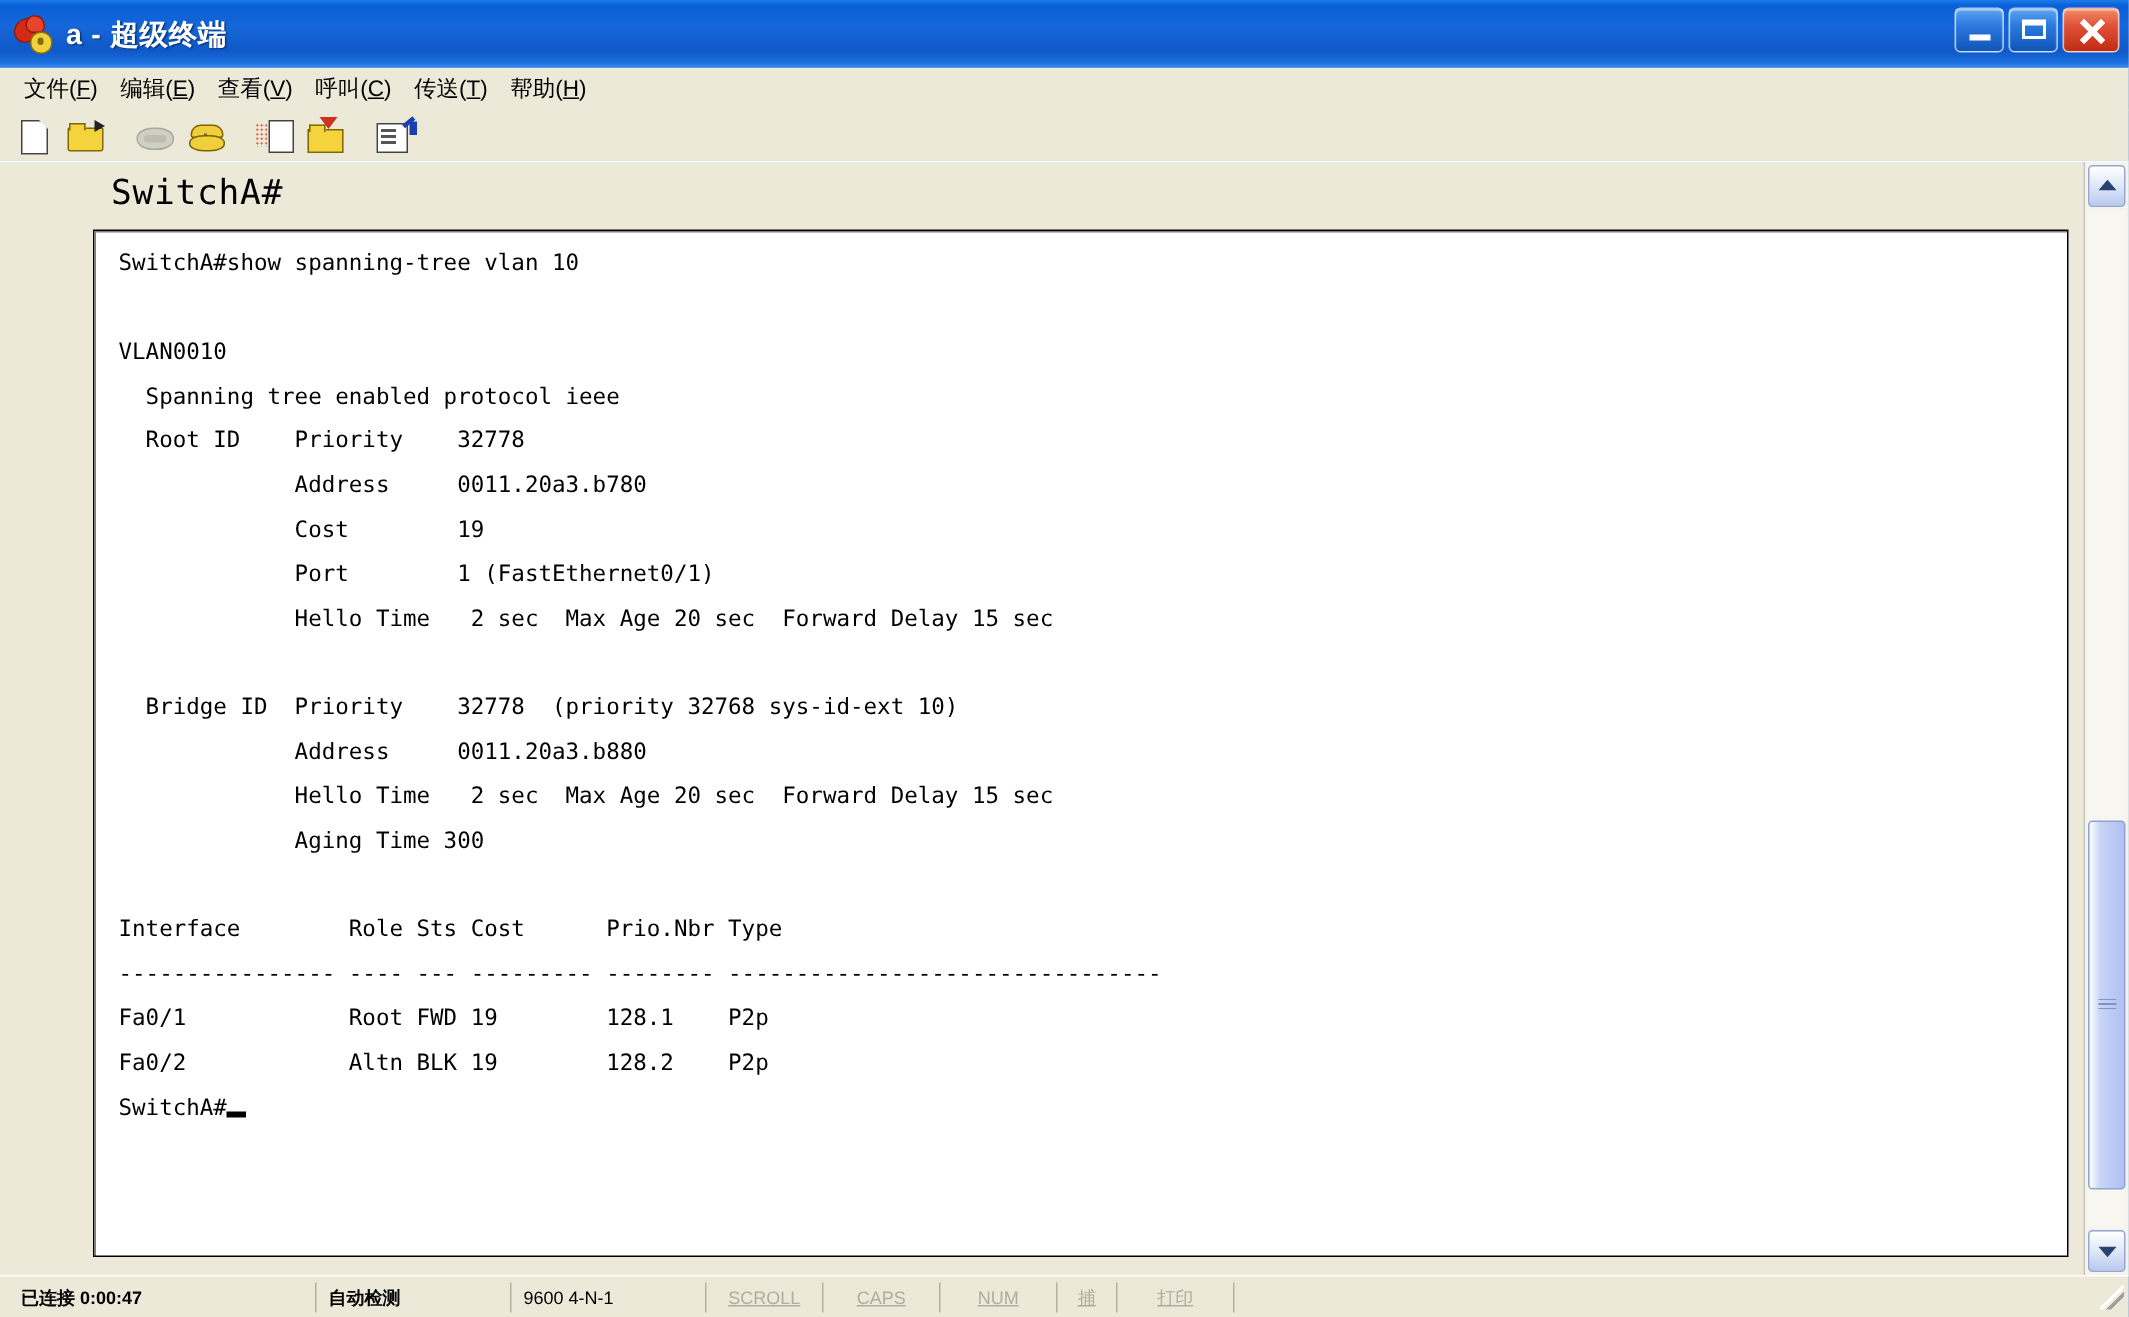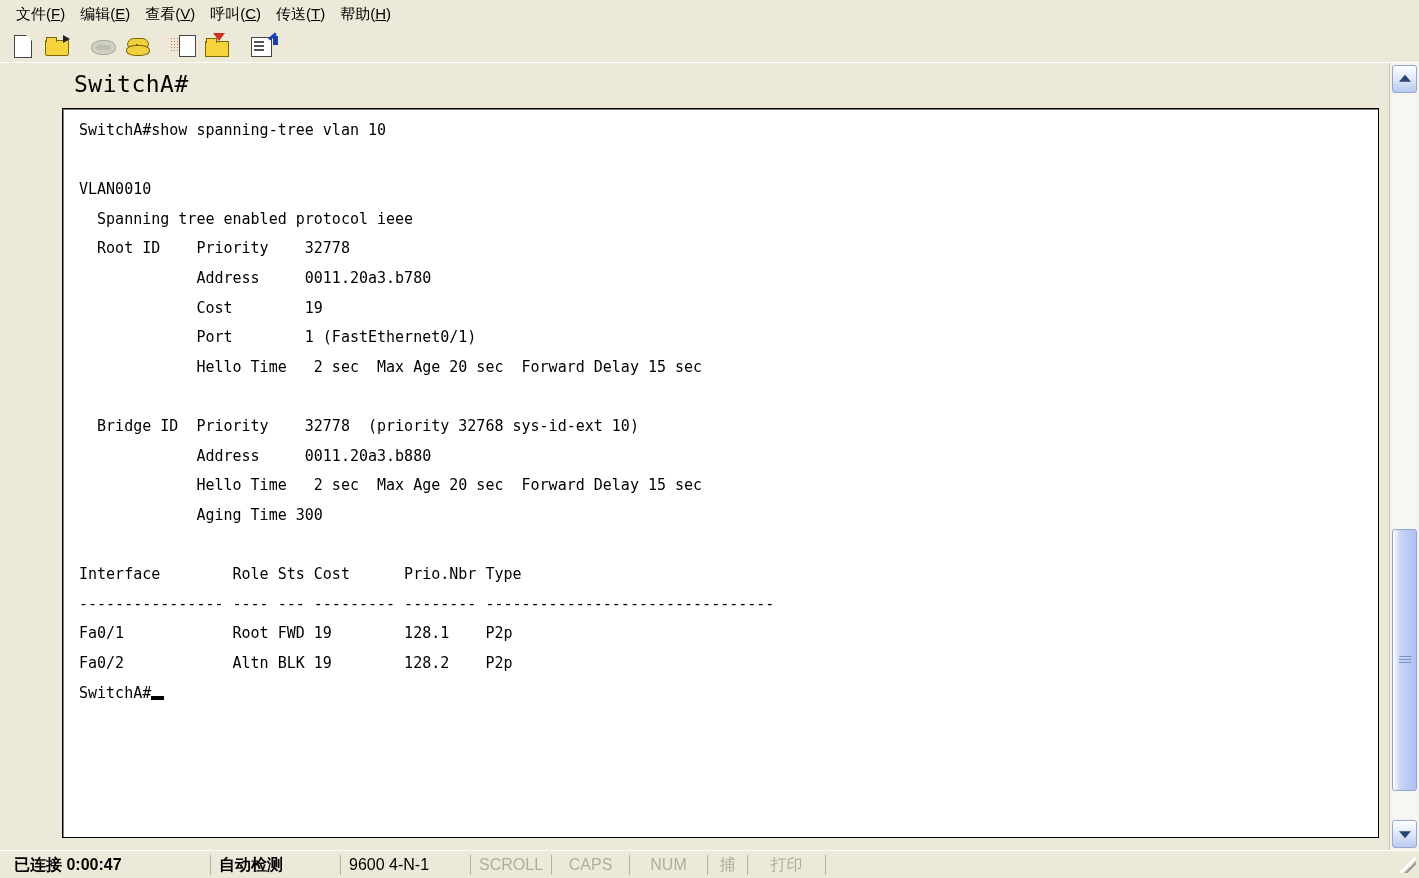--- a/index.html
+++ b/index.html
@@ -373,57 +373,79 @@
     background: repeating-linear-gradient(to bottom,
        #7f93c6 0 1px, transparent 1px 3px);
   }
 
   
   .statusbar {
     flex: 0 0 28px;
     background: #ece9d8;
     display: flex;
     align-items: center;
-    font-size: 16px;
+    font-size: 12px;
     color: #000;
     box-sizing: border-box;
     border-top: 1px solid #ffffff;
     padding-left: 6px;
   }
   .sb-cell {
     padding: 0 8px;
     white-space: nowrap;
     border-right: 1px solid #b5b2a4;
     height: 20px;
     line-height: 20px;
     display: flex;
     align-items: center;
     box-sizing: border-box;
   }
   .sb-cell.plain { border-right: none; }
-  .sb-cell.dim { color: #b0ada0; }
+  .sb-cell.dim { color: #b0ada0; text-decoration: underline; }
   .sb-cell.wide1 { min-width: 205px; }
   .sb-cell.wide2 { min-width: 130px; }
   .sb-cell.ind { min-width: 78px; justify-content:center; }
   .sb-cell.ind-s { min-width: 40px; justify-content:center; }
   .sb-grip {
     margin-left: auto;
     width: 16px; height: 16px;
     margin-right: 3px;
     background:
       linear-gradient(135deg, transparent 45%, #ffffff 46%, #ffffff 56%, transparent 57%),
       linear-gradient(135deg, transparent 62%, #a0a0a0 63%, #a0a0a0 73%, transparent 74%);
   }
   .bold { font-weight: bold; }
 </style>
 </head>
 <body>
 
 <div class="window">
 
+  <div class="titlebar">
+    <div class="title-icon">
+      <div class="blob-red"></div>
+      <div class="blob-red2"></div>
+      <div class="blob-yellow">
+          <i></i>
+        </div>
+    </div>
+    <div class="title-text">a - 超级终端</div>
+    <div class="title-buttons">
+      <div class="tbtn">
+          <span class="glyph-min"></span>
+        </div>
+      <div class="tbtn">
+          <span class="glyph-max"></span>
+        </div>
+      <div class="tbtn close">
+          <span class="glyph-x1"></span>
+          <span class="glyph-x2"></span>
+        </div>
+    </div>
+  </div>
 
   <div class="menubar">
     <div class="mi"><span>文件</span>(<span class="acc">F</span>)</div>
     <div class="mi"><span>编辑</span>(<span class="acc">E</span>)</div>
     <div class="mi"><span>查看</span>(<span class="acc">V</span>)</div>
     <div class="mi"><span>呼叫</span>(<span class="acc">C</span>)</div>
     <div class="mi"><span>传送</span>(<span class="acc">T</span>)</div>
     <div class="mi"><span>帮助</span>(<span class="acc">H</span>)</div>
   </div>
 

